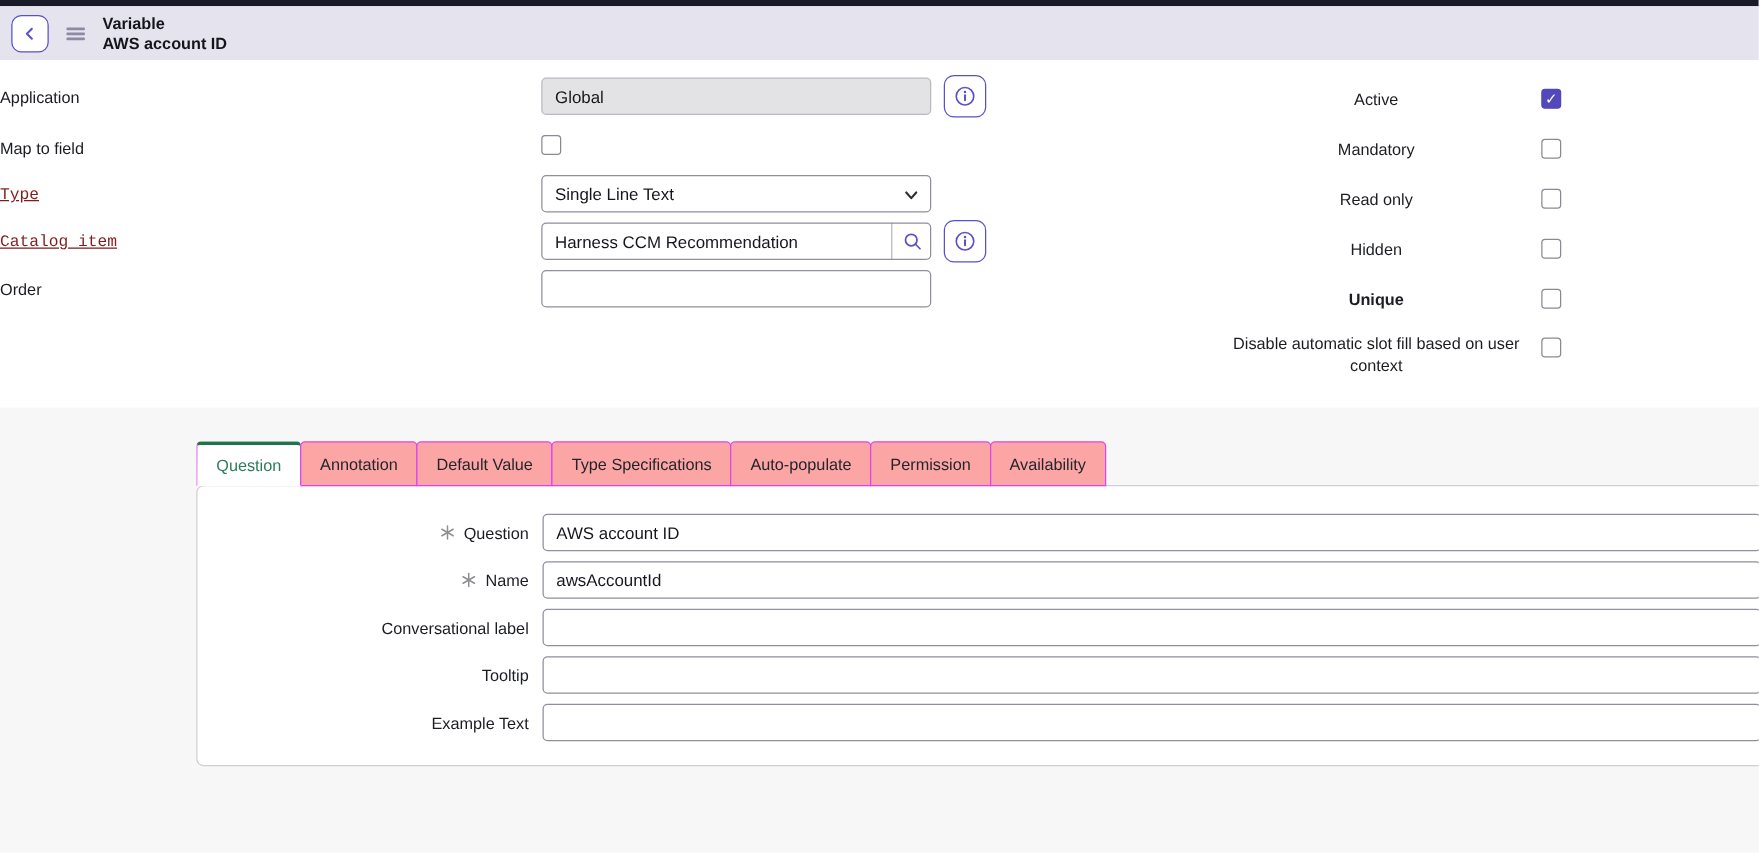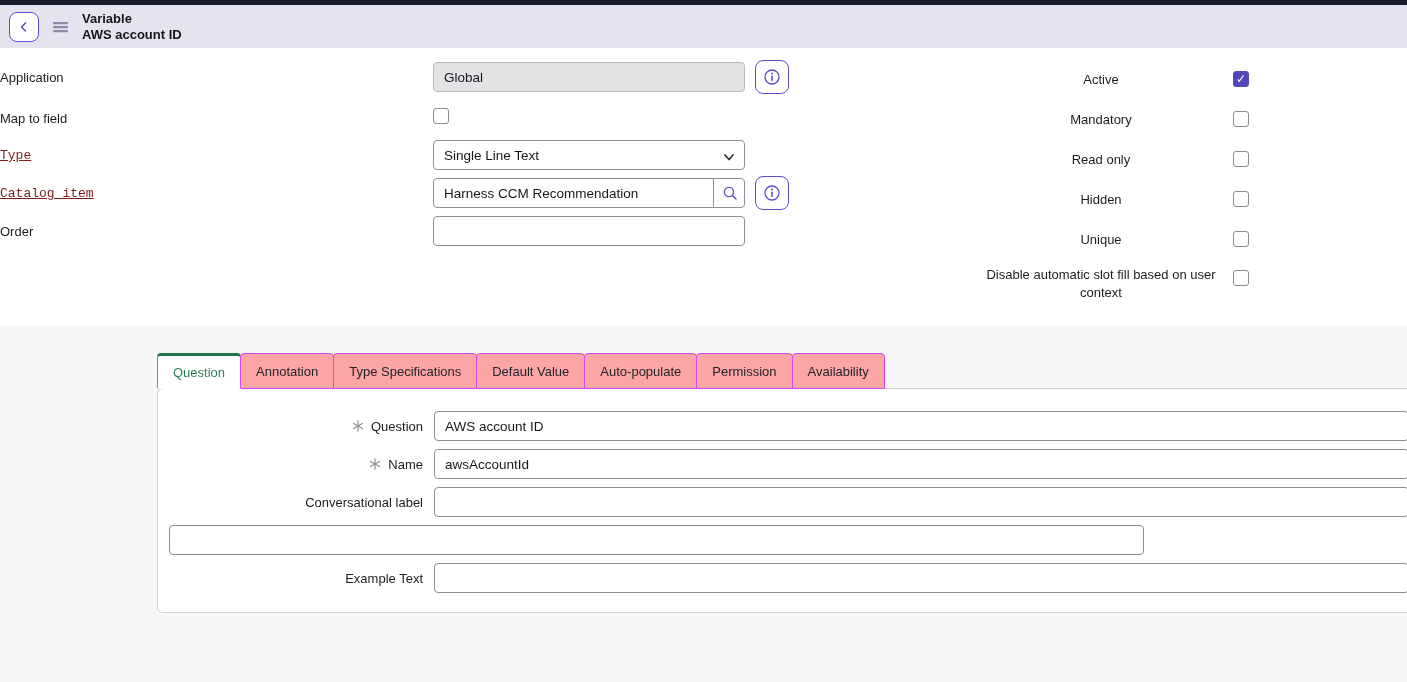--- a/index.html
+++ b/index.html
@@ -204,36 +204,36 @@
     <span class="cb"></span>
   </div>
   <div class="crow" style="top:95px;">
     <div class="clbl">Read only</div>
     <span class="cb"></span>
   </div>
   <div class="crow" style="top:135px;">
     <div class="clbl">Hidden</div>
     <span class="cb"></span>
   </div>
-  <div class="crow" style="top:175px;">
+  <div class="crow" style="top:175px;font-weight:bold;">
     <div class="clbl">Unique</div>
     <span class="cb"></span>
   </div>
   <div class="crow multiline" style="top:218px;">
     <div class="clbl">Disable automatic slot fill based on user context</div>
     <span class="cb"></span>
   </div>
 </div>
 
 <div class="section-bottom">
   <div class="tabs">
     <div class="tab active">Question</div>
     <div class="tab">Annotation</div>
+    <div class="tab">Default Value</div>
     <div class="tab">Type Specifications</div>
-    <div class="tab">Default Value</div>
     <div class="tab">Auto-populate</div>
     <div class="tab">Permission</div>
     <div class="tab">Availability</div>
   </div>
 
   <div class="panel">
 
     <div class="prow" style="top:22px;">
       <div class="plbl">
         <span class="ast">
@@ -273,20 +273,23 @@
     <div class="prow" style="top:98px;">
       <div class="plbl">
         <span>Conversational label</span>
       </div>
       <div class="pctl">
         <input type="text" value="" style="">
       </div>
     </div>
 
     <div class="prow" style="top:136px;">
+      <div class="plbl">
+        <span>Tooltip</span>
+      </div>
       <div class="pctl">
         <input type="text" value="" style="">
       </div>
     </div>
 
     <div class="prow" style="top:174px;">
       <div class="plbl">
         <span>Example Text</span>
       </div>
       <div class="pctl">

